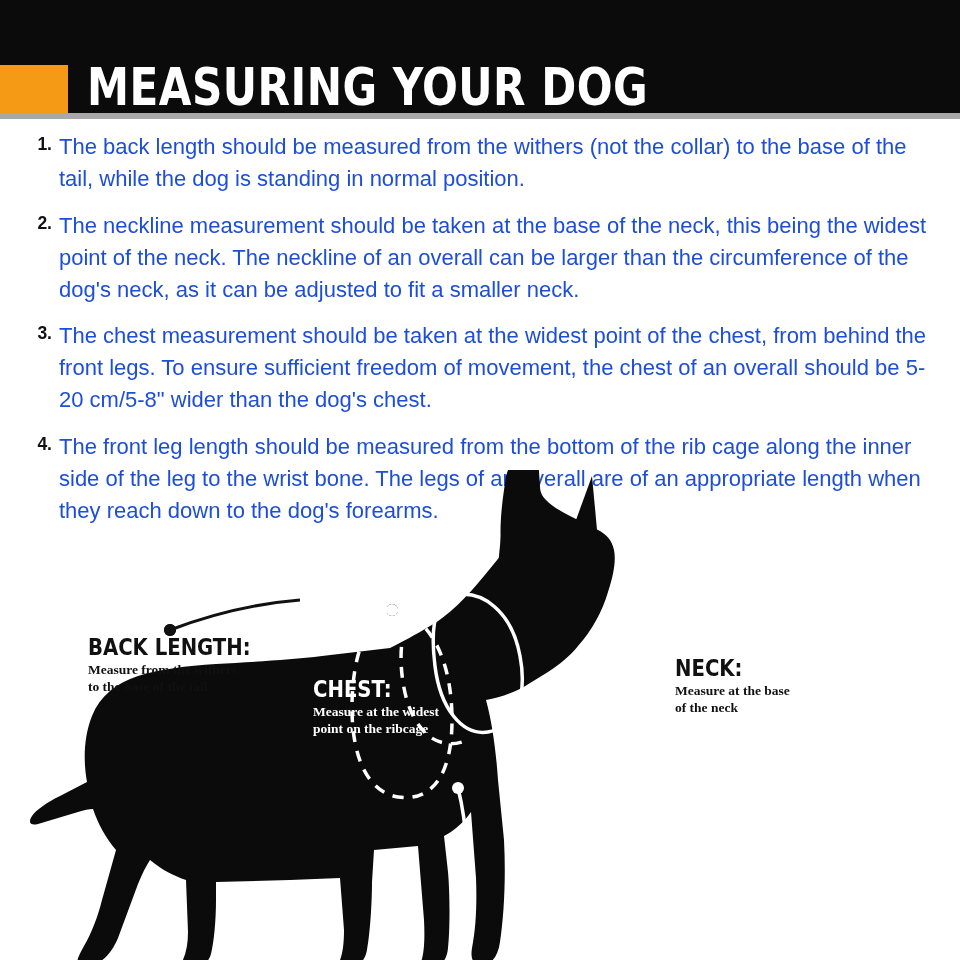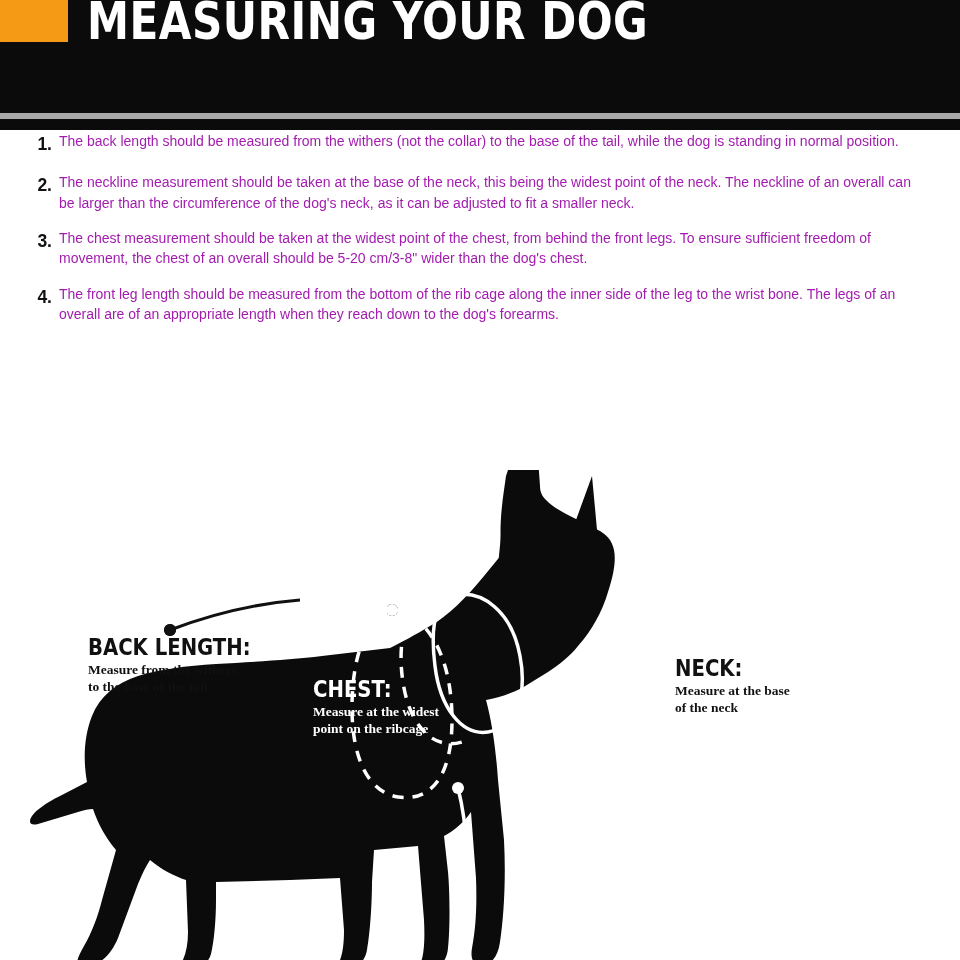--- a/index.html
+++ b/index.html
@@ -21,24 +21,24 @@
     position: relative;
     background: #ffffff;
     overflow: hidden;
   }
 
   
   .header {
     position: absolute;
     left: 0; top: 0;
     width: 960px;
-    height: 130px;
+    height: 113px;
     background: #0b0b0b;
     display: flex;
-    align-items: flex-start;
+    align-items: flex-end;
   }
   .header-accent {
     width: 68px;
     height: 48px;
     background: #f59a15;
     margin-left: 0px;
     margin-top: -6px;
     flex: 0 0 auto;
   }
   .header-title {
@@ -82,22 +82,22 @@
     font-size: 17.5px;
     font-weight: bold;
     color: #111;
     width: 24px;
     text-align: right;
     line-height: 1.45;
     padding-top: 1px;
   }
   .inst-text {
     flex: 1 1 auto;
-    font-size: 14px;
-    color: #a21caf;
+    font-size: 22px;
+    color: #1d4ed8;
     line-height: 1.45;
     padding-left: 7px;
   }
 
   
   .illustration {
     position: absolute;
     left: 0;
     top: 470px;
     width: 960px;
@@ -153,21 +153,21 @@
       <div class="inst-text">The back length should be measured from the withers (not the collar) to the base of the tail, while the dog is standing in normal position.</div>
     </div>
 
     <div class="inst-item">
       <div class="inst-num">2.</div>
       <div class="inst-text">The neckline measurement should be taken at the base of the neck, this being the widest point of the neck. The neckline of an overall can be larger than the circumference of the dog's neck, as it can be adjusted to fit a smaller neck.</div>
     </div>
 
     <div class="inst-item">
       <div class="inst-num">3.</div>
-      <div class="inst-text">The chest measurement should be taken at the widest point of the chest, from behind the front legs. To ensure sufficient freedom of movement, the chest of an overall should be 5-20 cm/3-8" wider than the dog's chest.</div>
+      <div class="inst-text">The chest measurement should be taken at the widest point of the chest, from behind the front legs. To ensure sufficient freedom of movement, the chest of an overall should be 5-20 cm/5-8" wider than the dog's chest.</div>
     </div>
 
     <div class="inst-item">
       <div class="inst-num">4.</div>
       <div class="inst-text">The front leg length should be measured from the bottom of the rib cage along the inner side of the leg to the wrist bone. The legs of an overall are of an appropriate  length when they reach down to the dog's forearms.</div>
     </div>
 
   </div>
 
   <div class="illustration">

